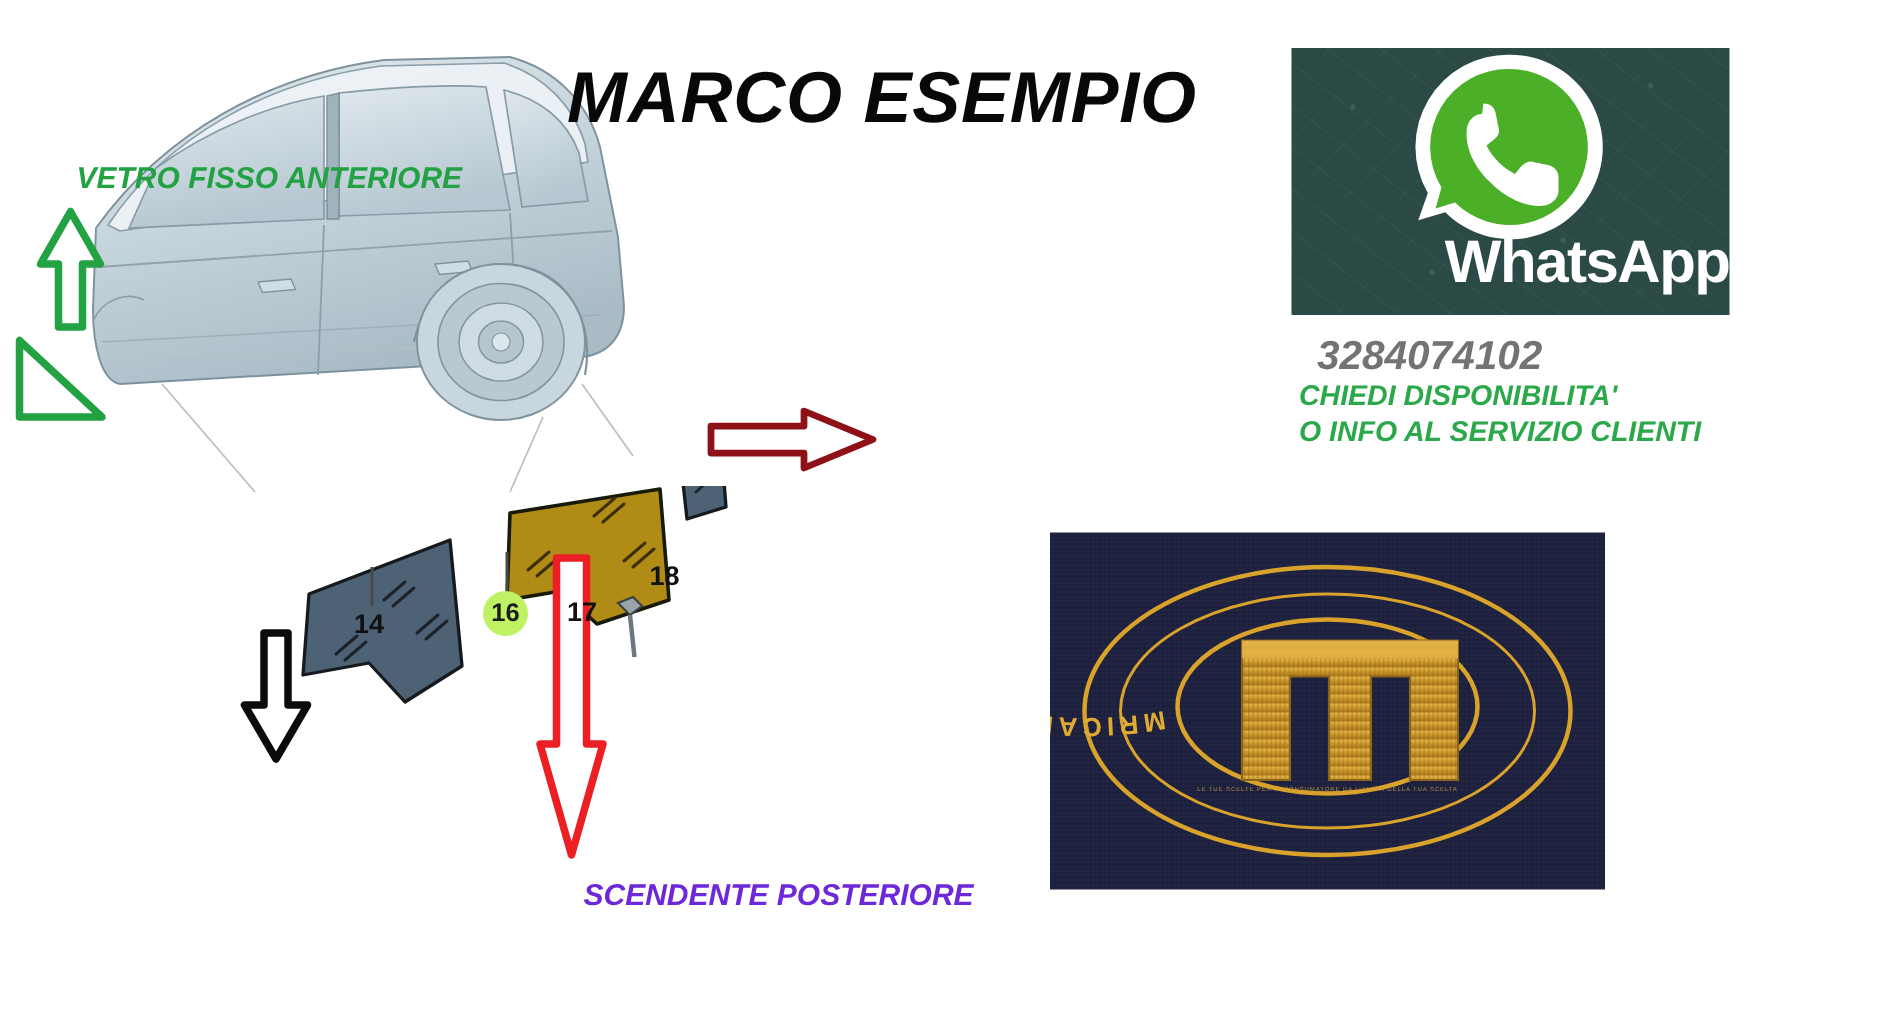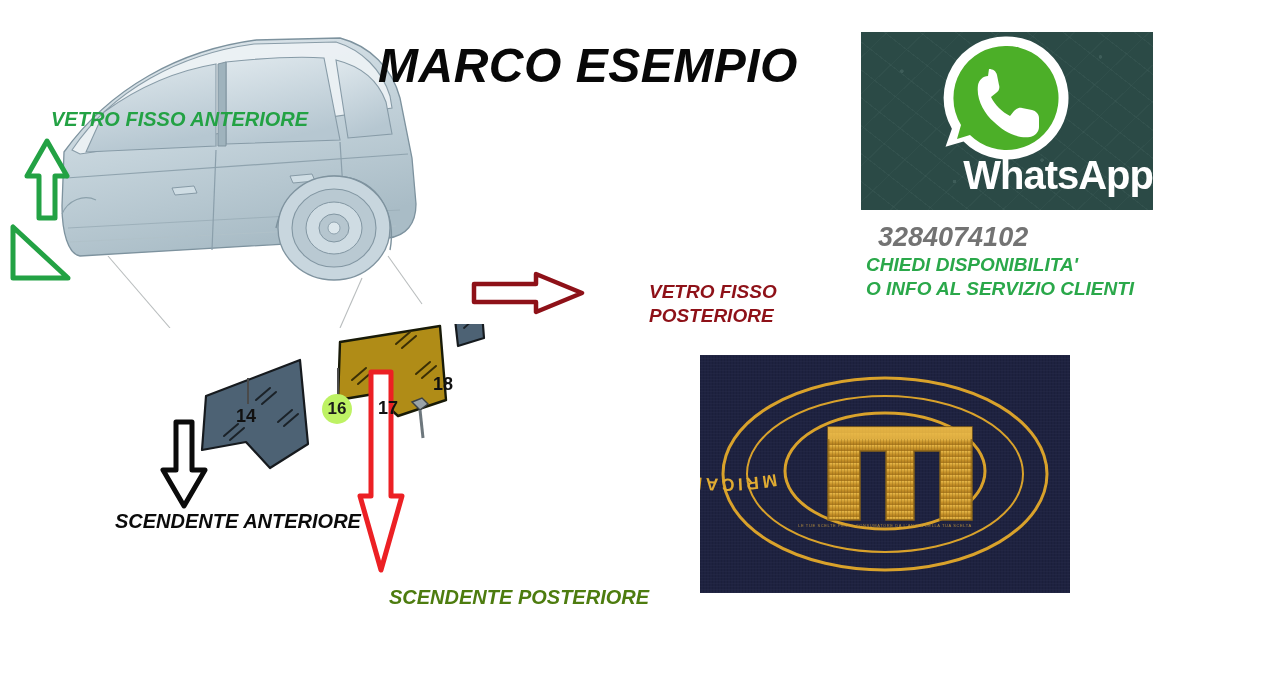--- a/index.html
+++ b/index.html
@@ -29,21 +29,21 @@
   #label-vetro-fisso-anteriore {
     left:14px; top:108px; font-size:20px; color:#23a244;
   }
   #label-vetro-fisso-posteriore {
     left:612px; top:280px; font-size:19px; color:#8e1118; line-height:1.28;
   }
   #label-scendente-anteriore {
     left:78px; top:510px; font-size:20px; color:#0b0b0b;
   }
   #label-scendente-posteriore {
-    left:352px; top:586px; font-size:20px; color:#4d7c0f;
+    left:352px; top:586px; font-size:20px; color:#6d28d9;
   }
 
   
   .arrow { position:absolute; }
   #arrow-up-green   { left:24px;  top:138px; }
   #triangle-green   { left:8px;   top:222px; }
   #arrow-black-down { left:158px; top:418px; }
   #arrow-red-down   { left:355px; top:368px; }
   #arrow-red-right  { left:470px; top:270px; }
 
@@ -243,26 +243,21 @@
   </div>
 
   <div class="arrow" id="arrow-red-right">
     <svg width="116" height="46" viewBox="0 0 116 46">
       <path d="M4 14 L66 14 L66 4 L112 23 L66 42 L66 32 L4 32 Z" fill="#ffffff" stroke="#8e1118" stroke-width="4.5" stroke-linejoin="round"></path>
     </svg>
   </div>
 
   <div class="label" id="label-vetro-fisso-anteriore">VETRO FISSO ANTERIORE</div>
 
-  <div class="label" id="label-vetro-fisso-posteriore">
-    <div>VETRO FISSO</div>
-    <div>POSTERIORE</div>
-  </div>
-
-  <div class="label" id="label-scendente-anteriore">SCENDENTE ANTERIORE</div>
+
 
   <div class="label" id="label-scendente-posteriore">SCENDENTE POSTERIORE</div>
 
   <div class="leader" id="leader-14"></div>
   <div class="part-num" id="part-num-14">14</div>
 
   <div class="leader" id="leader-16"></div>
   <div id="part-badge-16">16</div>
 
   <div class="part-num" id="part-num-17">17</div>

